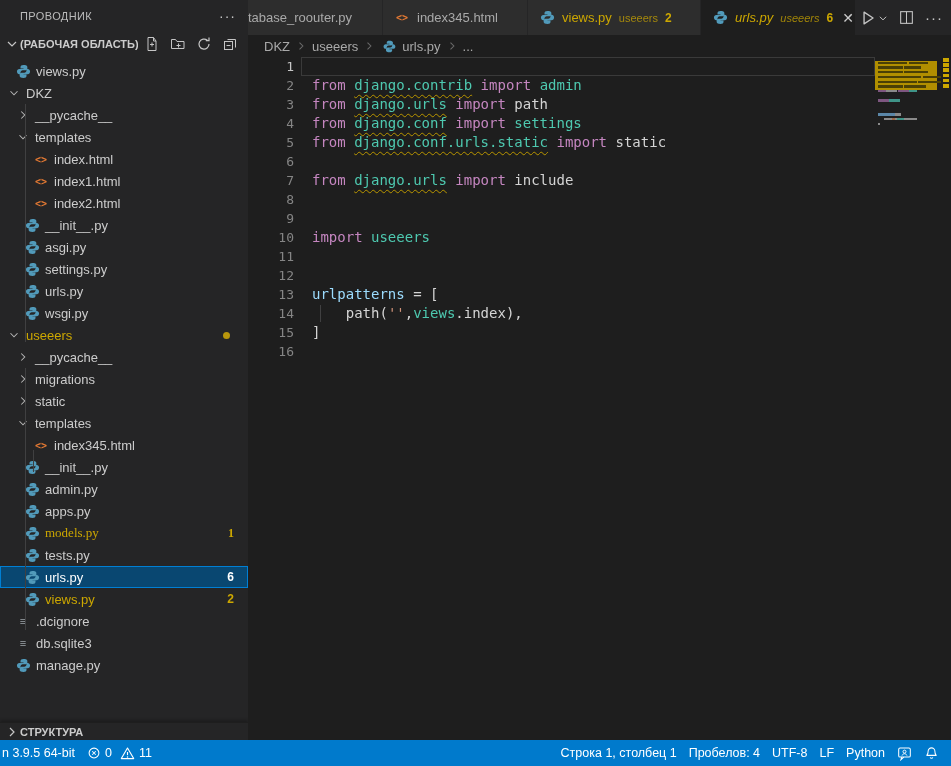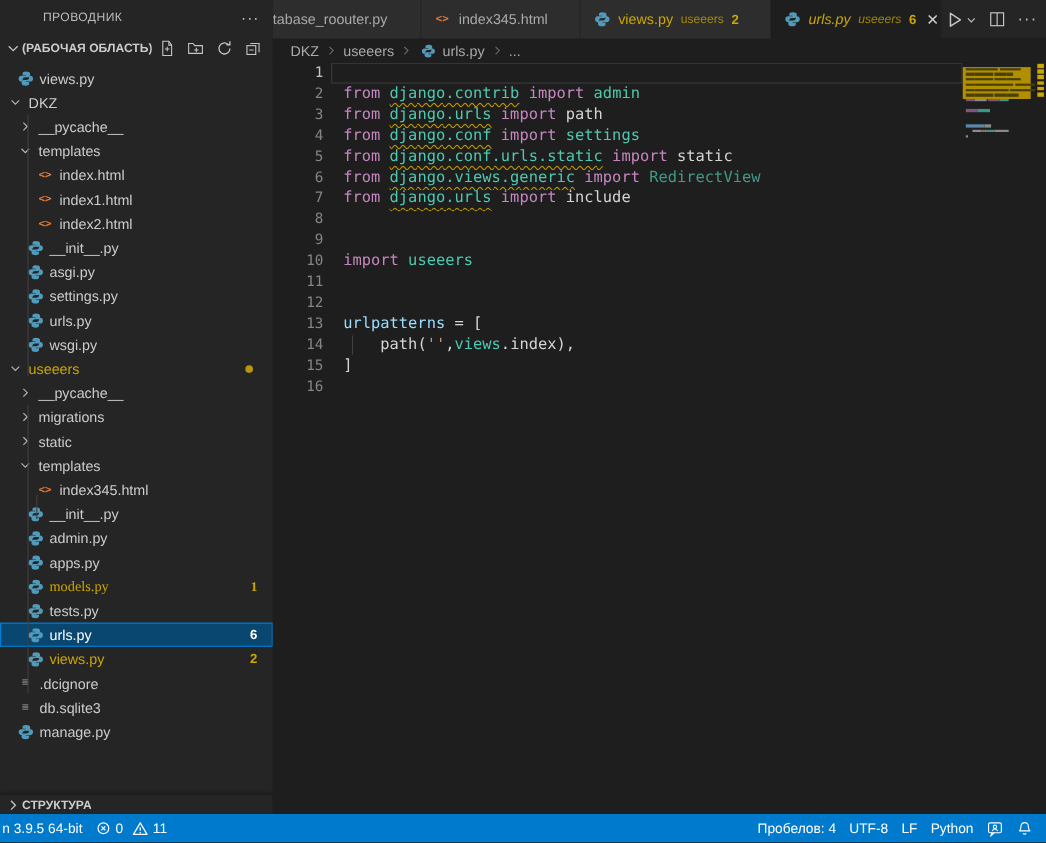--- a/index.html
+++ b/index.html
@@ -3,21 +3,21 @@
 <meta charset="utf-8">
 <style>
   *{margin:0;padding:0;box-sizing:border-box;}
   html,body{width:951px;height:766px;overflow:hidden;}
   body{background:#1e1e1e;font-family:"Liberation Sans",sans-serif;color:#cccccc;position:relative;font-size:13px;}
   .mono{font-family:"DejaVu Sans Mono",monospace;}
 
   
   .sidebar{position:absolute;left:0;top:0;width:248px;height:740px;background:#252526;overflow:hidden;}
   .sb-title-row{height:32px;display:flex;align-items:center;padding:0 12px 0 20px;}
-  .sb-title{font-size:11px;color:#bbbbbb;letter-spacing:.4px;flex:0 0 auto;margin-left:19px;}
+  .sb-title{font-size:11px;color:#bbbbbb;letter-spacing:.4px;flex:0 0 auto;}
   .sb-title-actions{margin-left:auto;color:#c5c5c5;font-size:14px;letter-spacing:1px;cursor:pointer;}
   .sb-section{height:24px;display:flex;align-items:center;padding:0 8px 0 4px;background:#252526;}
   .sb-section .chev{width:16px;height:16px;flex:0 0 16px;}
   .sb-section-label{font-size:11px;font-weight:bold;color:#cccccc;white-space:nowrap;overflow:hidden;max-width:118px;}
   .sb-section-actions{margin-left:auto;display:flex;gap:6px;}
   .sb-action{width:20px;height:20px;display:flex;align-items:center;justify-content:center;border-radius:3px;}
 
   .tree{position:absolute;top:60px;left:0;right:0;}
   .tree-row{height:22px;display:flex;align-items:center;cursor:pointer;position:relative;padding-right:8px;}
   .tree-row.selected{background:#094771;outline:1px solid #007fd4;outline-offset:-1px;}
@@ -485,21 +485,21 @@
       </span>
     </div>
 
   <div class="code-region mono" id="code-region">
       <div class="current-line-box" style="top: 0px;"></div>
       <div class="code-line"><span class="ln active">1</span><span class="code-content"></span></div>
       <div class="code-line"><span class="ln">2</span><span class="code-content"><span class="tk-kw">from </span><span class="tk-modw">django.contrib</span><span class="tk-pl"> </span><span class="tk-kw">import </span><span class="tk-mod">admin</span></span></div>
       <div class="code-line"><span class="ln">3</span><span class="code-content"><span class="tk-kw">from </span><span class="tk-modw">django.urls</span><span class="tk-pl"> </span><span class="tk-kw">import </span><span class="tk-pl">path</span></span></div>
       <div class="code-line"><span class="ln">4</span><span class="code-content"><span class="tk-kw">from </span><span class="tk-modw">django.conf</span><span class="tk-pl"> </span><span class="tk-kw">import </span><span class="tk-mod">settings</span></span></div>
       <div class="code-line"><span class="ln">5</span><span class="code-content"><span class="tk-kw">from </span><span class="tk-modw">django.conf.urls.static</span><span class="tk-pl"> </span><span class="tk-kw">import </span><span class="tk-pl">static</span></span></div>
-      <div class="code-line"><span class="ln">6</span><span class="code-content"><span class="tk-kw">from </span><span class="tk-modw">django.views.generic</span><span class="tk-pl"> </span><span class="tk-kw">import </span><span class="tk-dim">RedirectView</span></span></div>
+      <div class="code-line"><span class="ln">6</span></div>
       <div class="code-line"><span class="ln">7</span><span class="code-content"><span class="tk-kw">from </span><span class="tk-modw">django.urls</span><span class="tk-pl"> </span><span class="tk-kw">import </span><span class="tk-pl">include</span></span></div>
       <div class="code-line"><span class="ln">8</span></div>
       <div class="code-line"><span class="ln">9</span><span class="code-content"></span></div>
       <div class="code-line"><span class="ln">10</span><span class="code-content"><span class="tk-kw">import </span><span class="tk-mod">useeers</span></span></div>
       <div class="code-line"><span class="ln">11</span><span class="code-content"></span></div>
       <div class="code-line"><span class="ln">12</span><span class="code-content"></span></div>
       <div class="code-line"><span class="ln">13</span><span class="code-content"><span class="tk-var">urlpatterns</span><span class="tk-pl"> = [</span></span></div>
       <div class="code-line"><span class="ln">14</span><span class="code-content"><span class="tk-pl">    </span><span class="tk-pl">path</span><span class="tk-pl">(</span><span class="tk-str">''</span><span class="tk-pl">,</span><span class="tk-mod">views</span><span class="tk-pl">.index),</span></span></div>
       <div class="code-line"><span class="ln">15</span><span class="code-content"><span class="tk-pl">]</span></span></div>
       <div class="code-line"><span class="ln">16</span><span class="code-content"></span></div>
@@ -605,20 +605,23 @@
           <path d="M8 2.2L14.6 13.4H1.4z" fill="none" stroke="#ffffff" stroke-width="1.2" stroke-linejoin="round"></path>
           <path d="M8 6.4v3.4" stroke="#ffffff" stroke-width="1.2"></path>
           <circle cx="8" cy="11.8" r=".8" fill="#ffffff"></circle>
         </svg>
     </span>
     <span>11</span>
   </div>
 
   <div class="sb-right">
     <div class="sb-seg">
+        <span>Строка 1, столбец 1</span>
+      </div>
+    <div class="sb-seg">
         <span>Пробелов: 4</span>
       </div>
     <div class="sb-seg">
         <span>UTF-8</span>
       </div>
     <div class="sb-seg">
         <span>LF</span>
       </div>
     <div class="sb-seg">
         <span>Python</span>

